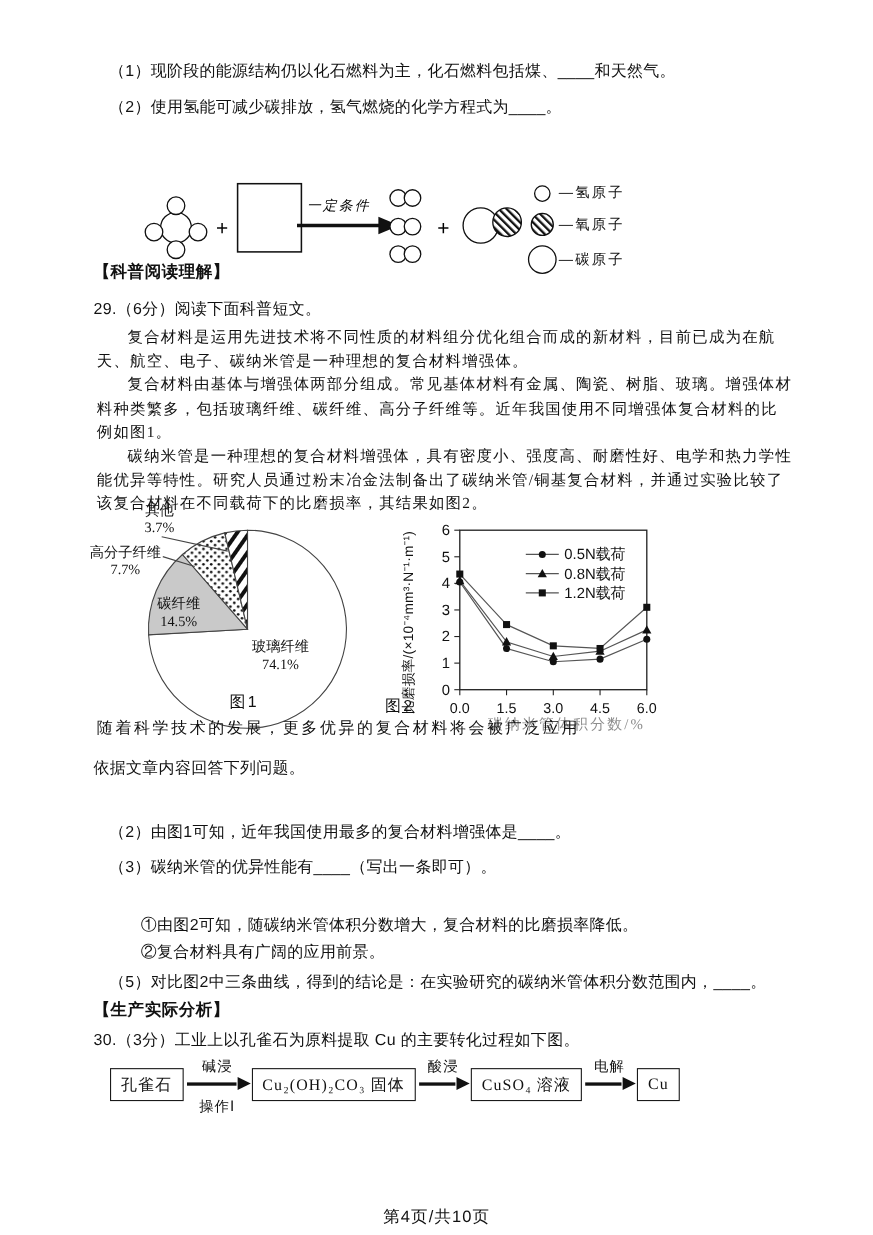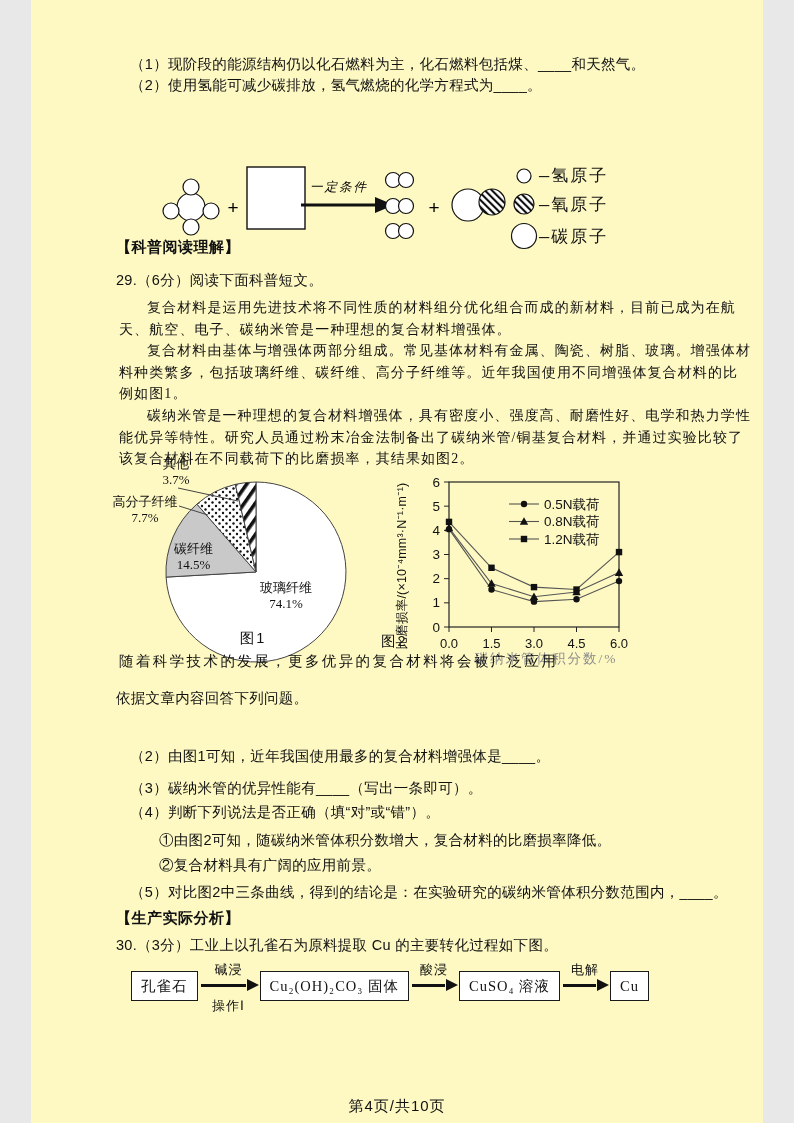--- a/index.html
+++ b/index.html
@@ -1,36 +1,36 @@
 <!DOCTYPE html>
 <html><head>
 <meta charset="utf-8">
 <style>
   html,body{margin:0;padding:0;background:#e8e8e8}
-  #page{position:relative;width:732px;height:1123px;margin:0 auto;background:#fef9c3;
+  #page{position:relative;width:794px;height:1123px;margin:0 auto;background:#ffffff;
         font-family:"Liberation Sans",sans-serif;color:#111;overflow:hidden}
   .abs{position:absolute}
   .qline{font-size:14.5px;white-space:nowrap;letter-spacing:.3px}
   .sec{font-size:15px;font-weight:bold;letter-spacing:.5px;white-space:nowrap}
   .passage{width:634px;font-family:"Liberation Serif",serif;font-size:14px;
            line-height:21.6px;letter-spacing:1.1px}
   .passage p{margin:0;text-indent:2em}
   .closing{font-family:"Liberation Serif",serif;font-size:14.5px;letter-spacing:2.4px;
            white-space:nowrap;z-index:3}
   .pie-label{font-family:"Liberation Serif",serif;font-size:13px;line-height:16px;
              text-align:center;z-index:2;white-space:nowrap}
   .chart-caption{font-size:14.5px;letter-spacing:2px;z-index:2;white-space:nowrap}
   .ylabel{width:212px;font-size:12.5px;text-align:center;letter-spacing:.2px;
           transform:rotate(-90deg);transform-origin:center center;white-space:nowrap;z-index:1}
   .xlabel{width:190px;font-family:"Liberation Serif",serif;font-size:13.5px;color:#8d8d8d;
           text-align:center;letter-spacing:2px;z-index:1;white-space:nowrap}
   svg text{font-family:"Liberation Sans",sans-serif}
   .atom-legend{display:flex;flex-direction:column}
   .atom-row{display:flex;align-items:center;margin-bottom:2px}
-  .atom-row .lbl{font-family:Liberation Mono, monospace;font-size:17px;letter-spacing:2px;
+  .atom-row .lbl{font-family:Liberation Sans, sans-serif;font-size:13px;letter-spacing:2px;
                  white-space:nowrap}
   .flow{display:flex;align-items:flex-start;height:60px}
   .fbox{margin-top:11px;border:1.6px solid #1a1a1a;background:#fff;height:28px;
         display:flex;align-items:center;justify-content:center;padding:0 9px;
         font-family:"Liberation Serif",serif;font-size:14.5px;letter-spacing:1px;white-space:nowrap}
   .agroup{position:relative;height:60px}
   .agroup .alabel{position:absolute;left:0;right:0;text-align:center;
         font-family:"Liberation Serif",serif;font-size:13px;letter-spacing:1px;white-space:nowrap}
   .agroup .top{top:1px}
   .agroup .bot{top:37px}
@@ -38,21 +38,21 @@
   .ahead{position:absolute;right:1px;top:19px;width:0;height:0;
          border-left:12px solid #111;border-top:6px solid transparent;border-bottom:6px solid transparent}
   .footer{width:100%;text-align:center;font-size:15px;letter-spacing:1px}
 </style>
 </head>
 <body>
 
 <div id="page">
 
   <div class="abs qline" style="left:99px;top:55px">（1）现阶段的能源结构仍以化石燃料为主，化石燃料包括煤、____和天然气。</div>
-  <div class="abs qline" style="left:99px;top:76px">（2）使用氢能可减少碳排放，氢气燃烧的化学方程式为____。</div>
+  <div class="abs qline" style="left:99px;top:88px">（2）使用氢能可减少碳排放，氢气燃烧的化学方程式为____。</div>
 
   <svg class="abs" style="left:110px;top:152px" width="470" height="95" viewBox="0 0 470 95">
     <defs>
       <pattern id="pat-hatch" width="5" height="5" patternUnits="userSpaceOnUse" patternTransform="rotate(-45)">
         <rect width="5" height="5" fill="#fff"></rect>
           <rect width="2.1" height="5" fill="#111"></rect>
       </pattern>
       <pattern id="pat-dots" width="7" height="7" patternUnits="userSpaceOnUse">
         <rect width="7" height="7" fill="#fff"></rect>
         <circle cx="2" cy="2" r="1.2" fill="#111"></circle>
@@ -209,21 +209,20 @@
     </svg>
   <div class="abs ylabel" style="left:265px;top:557px">比磨损率/(×10⁻⁴mm³·N⁻¹·m⁻¹)</div>
   <div class="abs xlabel" style="left:420px;top:650px">碳纳米管体积分数/%</div>
   <div class="abs chart-caption" style="left:350px;top:632px;width:44px">图2</div>
 
   <div class="abs closing" style="left:88px;top:652px">随着科学技术的发展，更多优异的复合材料将会被广泛应用</div>
 
   <div class="abs qline" style="left:85px;top:689px">依据文章内容回答下列问题。</div>
   <div class="abs qline" style="left:99px;top:747px">（2）由图1可知，近年我国使用最多的复合材料增强体是____。</div>
   <div class="abs qline" style="left:99px;top:779px">（3）碳纳米管的优异性能有____（写出一条即可）。</div>
-  <div class="abs qline" style="left:99px;top:803px">（4）判断下列说法是否正确（填“对”或“错”）。</div>
   <div class="abs qline" style="left:128px;top:831px">①由图2可知，随碳纳米管体积分数增大，复合材料的比磨损率降低。</div>
   <div class="abs qline" style="left:128px;top:856px">②复合材料具有广阔的应用前景。</div>
   <div class="abs qline" style="left:99px;top:883px">（5）对比图2中三条曲线，得到的结论是：在实验研究的碳纳米管体积分数范围内，____。</div>
 
   <div class="abs sec" style="left:85px;top:909px">【生产实际分析】</div>
   <div class="abs qline" style="left:85px;top:936px">30.（3分）工业上以孔雀石为原料提取 Cu 的主要转化过程如下图。</div>
 
   <div class="abs flow" style="left:100px;top:960px">
     <div class="fbox">孔雀石</div>
     <div class="agroup" style="width:62px">

